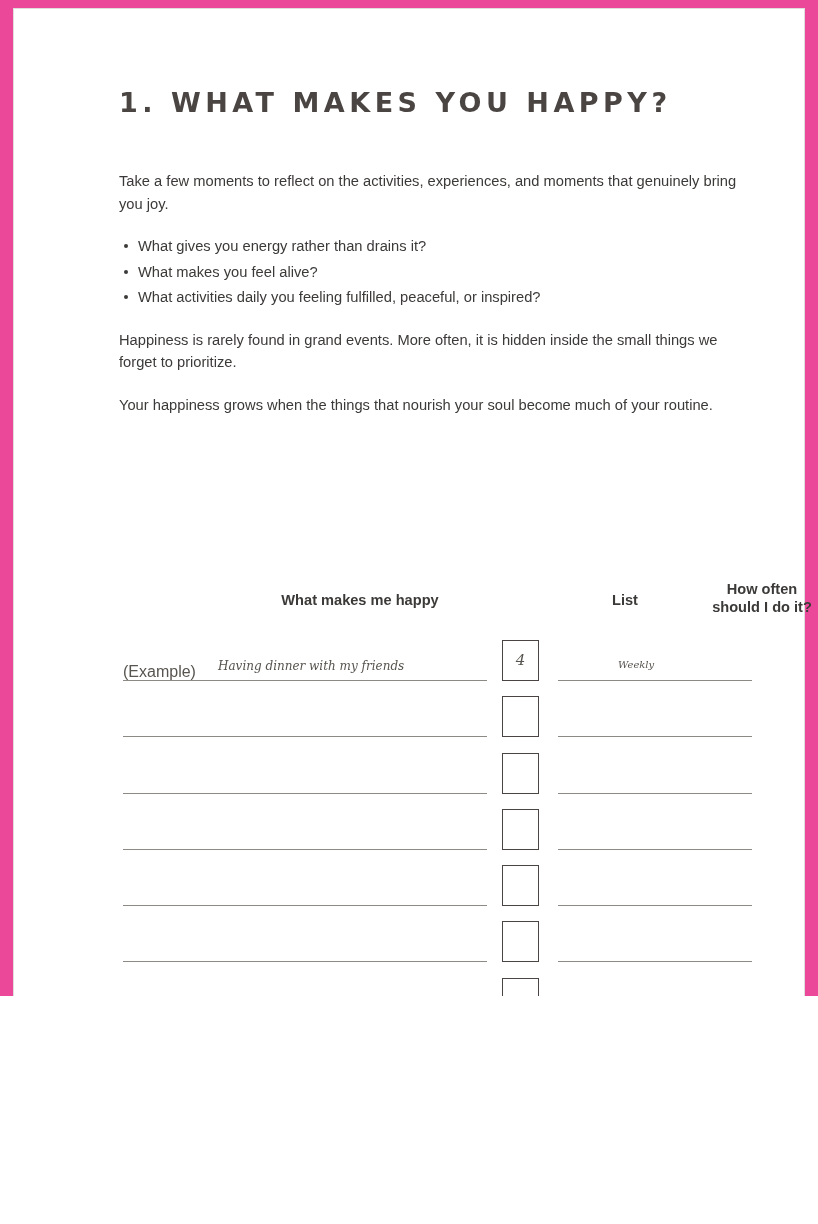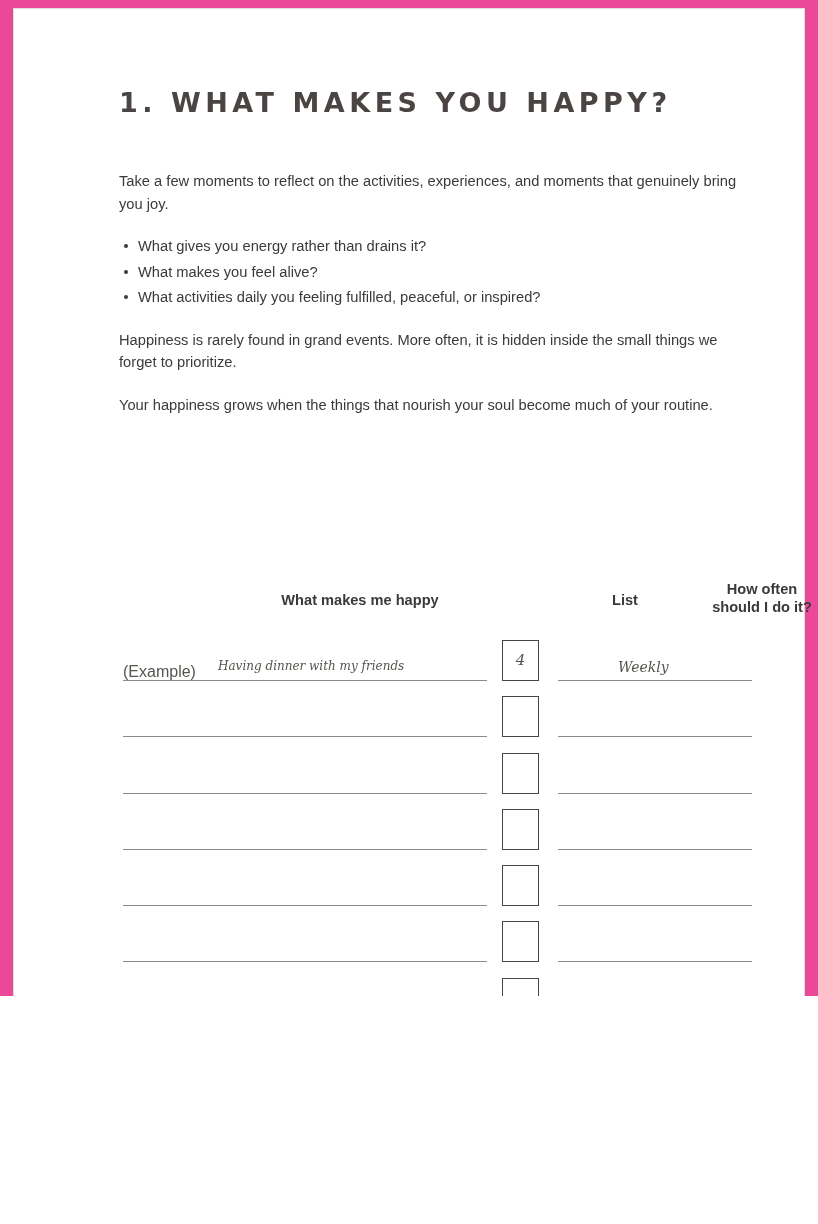--- a/index.html
+++ b/index.html
@@ -170,21 +170,21 @@
     width: 37px;
     height: 41px;
     line-height: 41px;
     text-align: center;
     font-size: 15px;
   }
   .often-value {
     position: absolute;
     left: 498px;
     top: 23px;
-    font-size: 14px;
+    font-size: 10px;
   }
 </style>
 </head>
 <body>
 
 <div class="page">
   <div class="sheet">
 
     <div class="content">
       <h1 class="title">1.  WHAT  MAKES  YOU  HAPPY?</h1>

